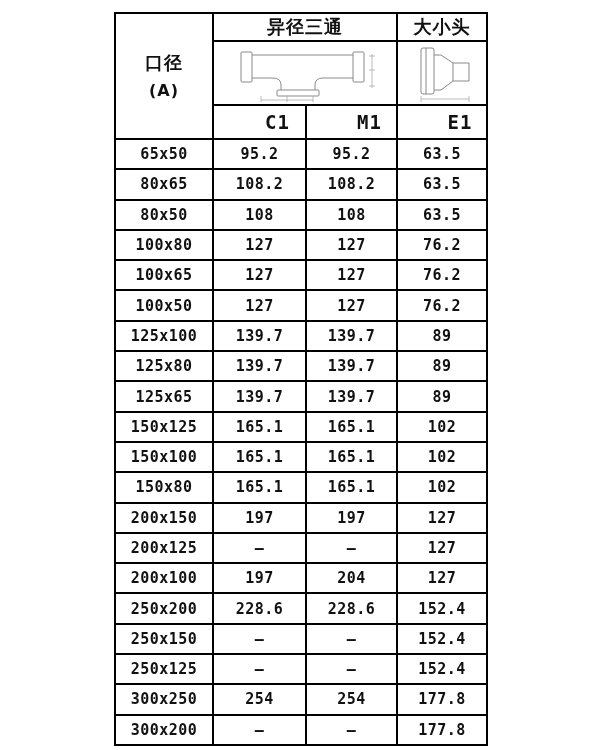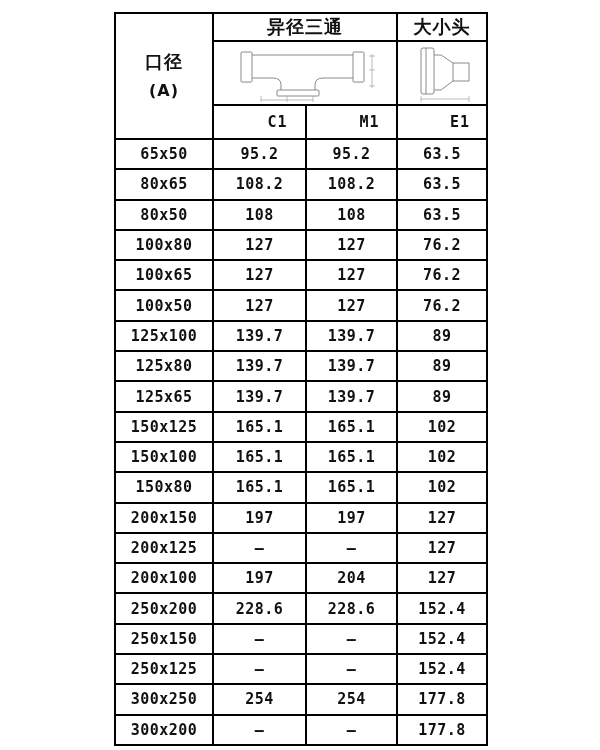--- a/index.html
+++ b/index.html
@@ -36,34 +36,34 @@
   .col-size { width: 98px; }
   .col-c1   { width: 93px; }
   .col-m1   { width: 91px; }
   .col-e1   { width: 90px; }
 
   td.corner-cell {
     font-size: 18px;
     font-weight: bold;
     line-height: 1.2;
   }
-  .corner-line1 { display: block; margin-bottom: 8px; font-family: Liberation Serif, serif; }
+  .corner-line1 { display: block; margin-bottom: 8px; }
   .corner-line2 { display: block; font-size: 16px; }
 
   tr.row-title td {
     height: 26px;
     font-size: 18px;
     font-weight: bold;
     letter-spacing: 1px;
   }
   tr.row-draw td { height: 62px; }
   tr.row-cols td {
     height: 32px;
     font-family: "DejaVu Sans Mono", monospace;
-    font-size: 15px;
+    font-size: 19px;
     font-weight: bold;
     letter-spacing: 1px;
     padding-left: 36px;
   }
   tbody.data-rows td {
     height: 28.3px;
     font-family: "DejaVu Sans Mono", monospace;
     font-size: 15px;
     font-weight: bold;
     letter-spacing: 0.5px;

